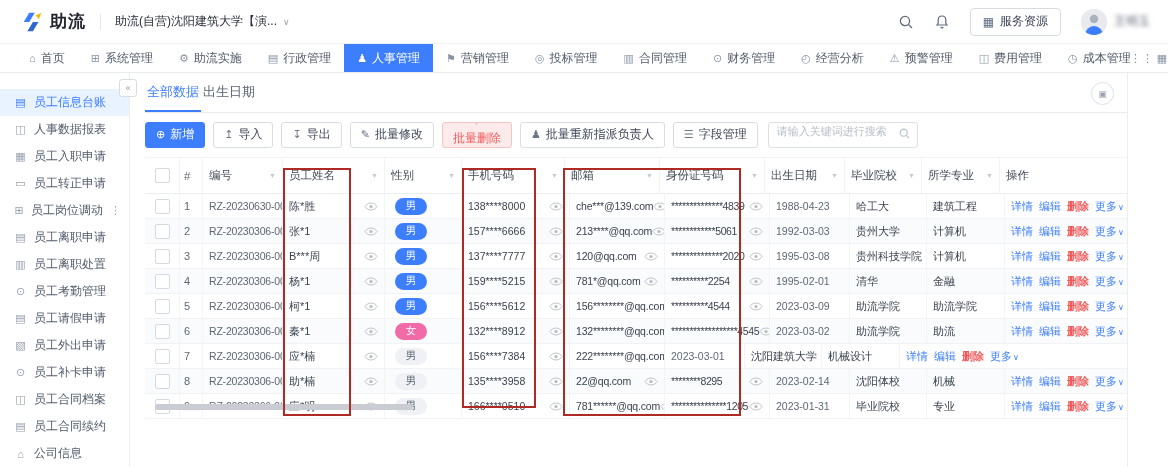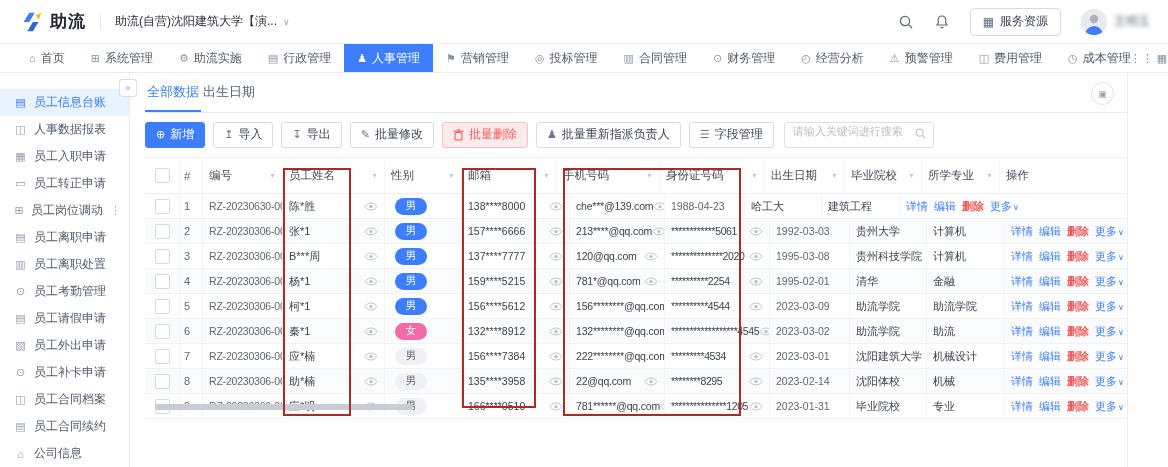--- a/index.html
+++ b/index.html
@@ -59,21 +59,21 @@
               border-radius:50%;display:flex;align-items:center;justify-content:center;
               font-size:9px;color:#9aa1ad;background:#fff;}
 
   
   .toolbar{margin-top:8px;display:flex;align-items:center;gap:8px;height:27px;}
   .btn{height:26px;box-sizing:border-box;padding:0 10px;border:1px solid #d9dde3;border-radius:3px;
        font-size:12px;color:#3f4656;background:#fff;display:inline-flex;align-items:center;gap:5px;white-space:nowrap;}
   .btn .bic{font-size:11px;color:#6b7686;line-height:1;}
   .btn-primary{background:#3d7eff;border-color:#3d7eff;color:#fff;}
   .btn-primary .bic{color:#fff;}
-  .btn-danger{background:#fdeaea;border-color:#f7c3c3;color:#f05a5a;}
+  .btn-danger{background:#fdeaea;border-color:#f7c3c3;color:#f05a5a;flex-direction:column;}
   .btn-danger .bic{color:#f05a5a;}
   .search-wrap{position:relative;margin-left:2px;}
   .search-input{width:150px;height:26px;box-sizing:border-box;border:1px solid #dcdfe5;border-radius:3px;
                 padding:0 24px 8px 8px;font-size:11px;color:#444;outline:none;
                 font-family:"Liberation Sans","DejaVu Sans",sans-serif;}
   .search-input::placeholder{color:#b8bdc7;}
   .search-glass{position:absolute;right:7px;top:6px;width:13px;height:13px;}
 
   
   .table{margin-top:9px;font-size:11px;color:#3c434f;}
@@ -365,26 +365,26 @@
                 <span class="filt">▼</span>
               </div>
               <div class="th hcol i1">
                 <span>员工姓名</span>
                 <span class="filt">▼</span>
               </div>
               <div class="th hcol i2">
                 <span>性别</span>
                 <span class="filt">▼</span>
               </div>
+              <div class="th hcol i3">
+                <span>手机号码</span>
+                <span class="filt">▼</span>
+              </div>
               <div class="th hcol i4">
                 <span>邮箱</span>
-                <span class="filt">▼</span>
-              </div>
-              <div class="th hcol i3">
-                <span>手机号码</span>
                 <span class="filt">▼</span>
               </div>
               <div class="th hcol i5">
                 <span>身份证号码</span>
                 <span class="filt">▼</span>
               </div>
               <div class="th hcol i6">
                 <span>出生日期</span>
                 <span class="filt">▼</span>
               </div>
@@ -421,20 +421,27 @@
                 </div>
                 <div class="td w-phone">
                   <span>138****8000</span>
                   <svg class="eye" width="14" height="9" viewBox="0 0 16 10">
                     <path d="M8 1C4.5 1 2 3.5 1 5c1 1.5 3.5 4 7 4s6-2.5 7-4c-1-1.5-3.5-4-7-4z" fill="none" stroke="#b6bac2" stroke-width="1"></path>
                     <circle cx="8" cy="5" r="1.8" fill="#b6bac2"></circle>
                   </svg>
                 </div>
                 <div class="td w-email">
                   <span>che***@139.com</span>
+                  <svg class="eye" width="14" height="9" viewBox="0 0 16 10">
+                    <path d="M8 1C4.5 1 2 3.5 1 5c1 1.5 3.5 4 7 4s6-2.5 7-4c-1-1.5-3.5-4-7-4z" fill="none" stroke="#b6bac2" stroke-width="1"></path>
+                    <circle cx="8" cy="5" r="1.8" fill="#b6bac2"></circle>
+                  </svg>
+                </div>
+                <div class="td w-idcard">
+                  <span>**************4839</span>
                   <svg class="eye" width="14" height="9" viewBox="0 0 16 10">
                     <path d="M8 1C4.5 1 2 3.5 1 5c1 1.5 3.5 4 7 4s6-2.5 7-4c-1-1.5-3.5-4-7-4z" fill="none" stroke="#b6bac2" stroke-width="1"></path>
                     <circle cx="8" cy="5" r="1.8" fill="#b6bac2"></circle>
                   </svg>
                 </div>
                 <div class="td w-birth">1988-04-23</div>
                 <div class="td w-school">哈工大</div>
                 <div class="td w-major">建筑工程</div>
                 <div class="td w-ops">
                   <a class="op-link" href="#">详情</a>
@@ -692,27 +699,20 @@
                   <span>156****7384</span>
                   <svg class="eye" width="14" height="9" viewBox="0 0 16 10">
                     <path d="M8 1C4.5 1 2 3.5 1 5c1 1.5 3.5 4 7 4s6-2.5 7-4c-1-1.5-3.5-4-7-4z" fill="none" stroke="#b6bac2" stroke-width="1"></path>
                     <circle cx="8" cy="5" r="1.8" fill="#b6bac2"></circle>
                   </svg>
                 </div>
                 <div class="td w-email">
                   <span>222********@qq.com</span>
 
                 </div>
-                <div class="td w-idcard">
-                  <span>*********4534</span>
-                  <svg class="eye" width="14" height="9" viewBox="0 0 16 10">
-                    <path d="M8 1C4.5 1 2 3.5 1 5c1 1.5 3.5 4 7 4s6-2.5 7-4c-1-1.5-3.5-4-7-4z" fill="none" stroke="#b6bac2" stroke-width="1"></path>
-                    <circle cx="8" cy="5" r="1.8" fill="#b6bac2"></circle>
-                  </svg>
-                </div>
                 <div class="td w-birth">2023-03-01</div>
                 <div class="td w-school">沈阳建筑大学</div>
                 <div class="td w-major">机械设计</div>
                 <div class="td w-ops">
                   <a class="op-link" href="#">详情</a>
                   <a class="op-link" href="#">编辑</a>
                   <a class="op-link danger" href="#">删除</a>
                   <a class="op-link" href="#"><span>更多</span><span class="mini-chev">∨</span></a>
                 </div>
               </div>

